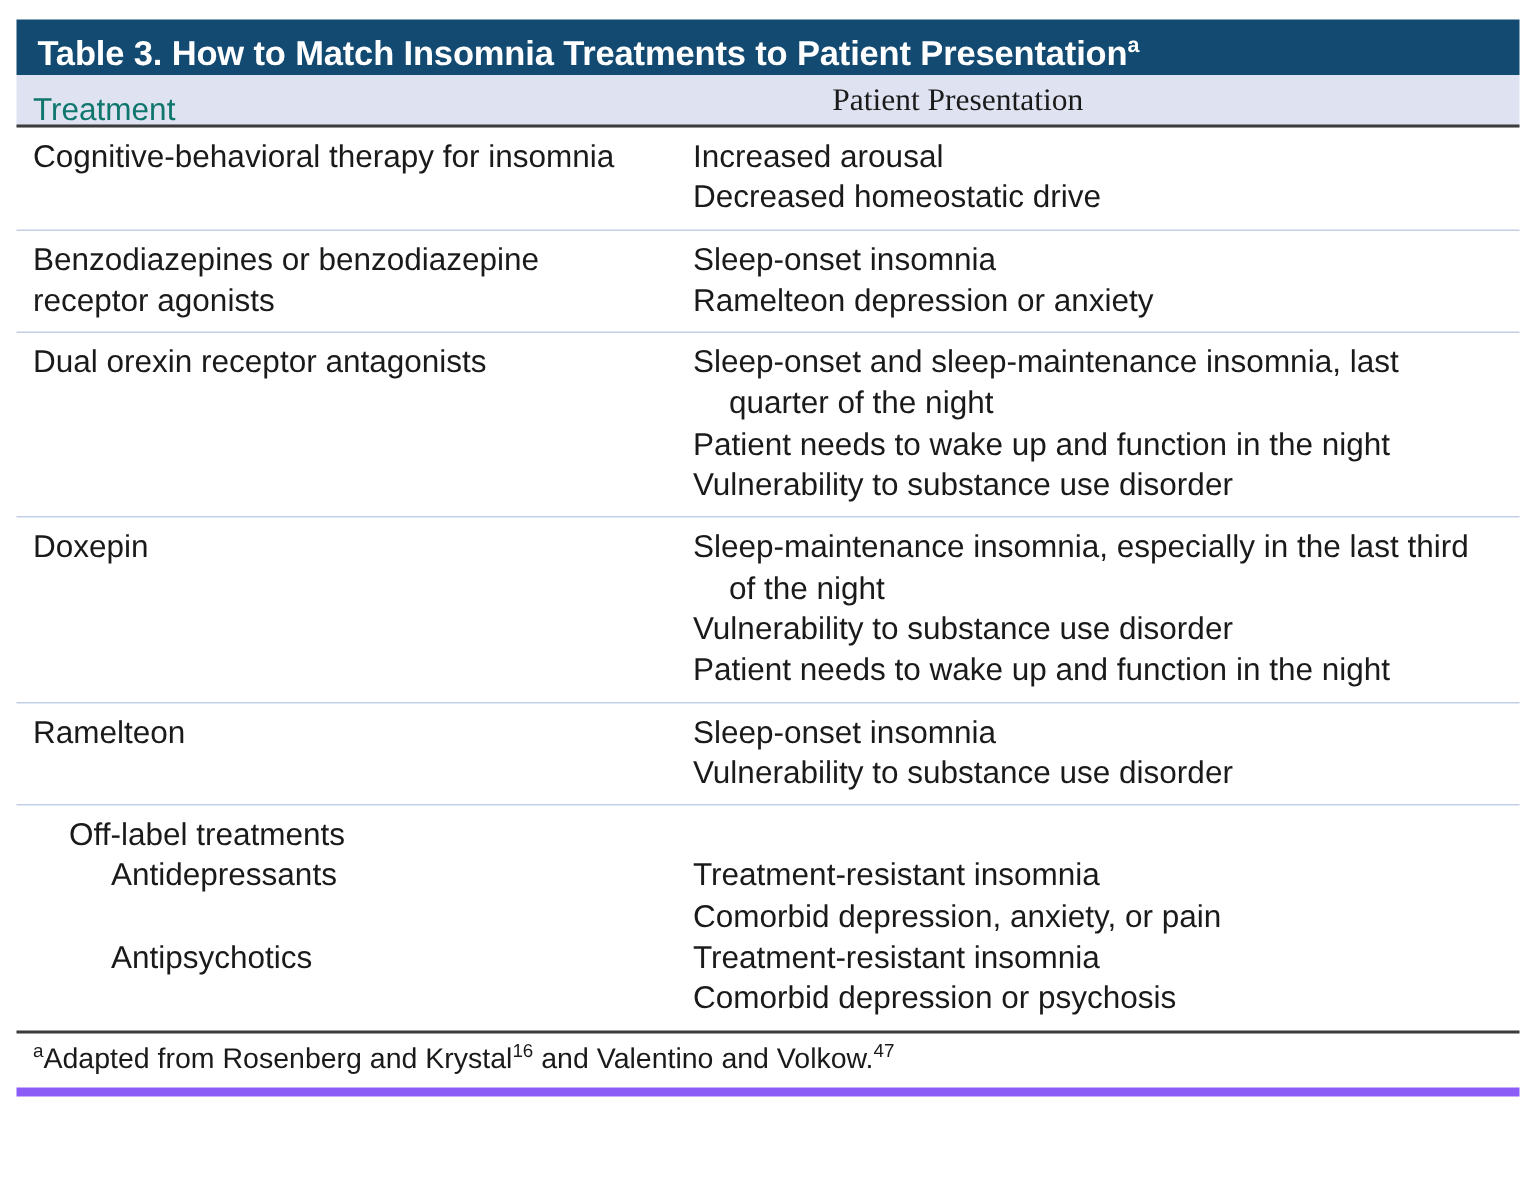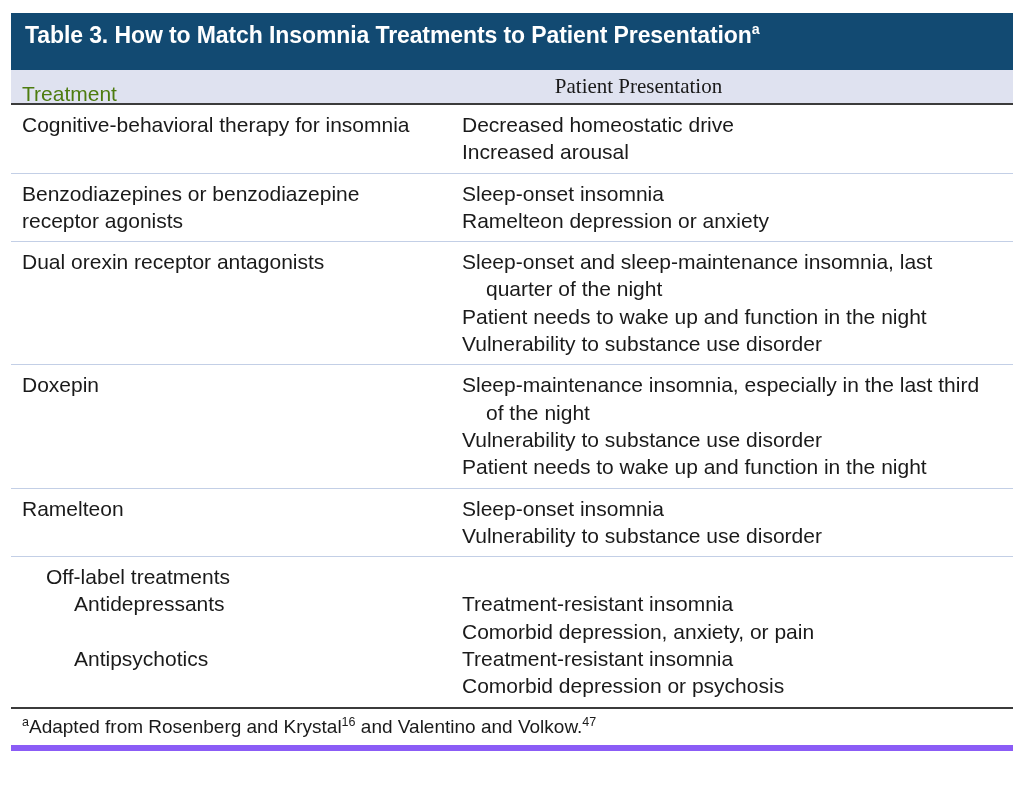--- a/index.html
+++ b/index.html
@@ -25,21 +25,21 @@
   }
 
   
   .title-bar {
     background: #124A72;
     color: #ffffff;
     font-size: 23px;
     font-weight: bold;
     letter-spacing: -0.1px;
     line-height: 1;
-    padding: 11px 14px 23px 14px;
+    padding: 11px 14px 3px 14px;
     box-sizing: border-box;
   }
   .title-bar .sup {
     font-size: 0.62em;
     vertical-align: super;
     font-weight: bold;
     line-height: 0;
   }
 
   
@@ -50,21 +50,21 @@
     box-sizing: border-box;
     height: 35px;
     align-items: center;
   }
   .col-head .ch-left {
     width: 423px;
     flex: 0 0 423px;
     font-size: 21px;
     padding-left: 11px;
     box-sizing: border-box;
-    color: #4d7c0f;
+    color: #0f766e;
     margin-top: 14px;
   }
   .col-head .ch-right {
     flex: 1 1 auto;
     font-size: 21px;
     text-align: center;
     padding-right: 170px;
     box-sizing: border-box;
     color: #1a1a1a;
     font-family: Liberation Serif, serif;
@@ -136,22 +136,22 @@
   <div class="col-head">
     <div class="ch-left">Treatment</div>
     <div class="ch-right">Patient Presentation</div>
   </div>
 
   <div class="tbody">
 
     <div class="trow">
       <div class="cell-treat">Cognitive-behavioral therapy for insomnia</div>
       <div class="cell-pres">
+        <span class="pres-line">Increased arousal</span>
         <span class="pres-line">Decreased homeostatic drive</span>
-        <span class="pres-line">Increased arousal</span>
       </div>
     </div>
 
     <div class="trow">
       <div class="cell-treat">Benzodiazepines or benzodiazepine receptor agonists</div>
       <div class="cell-pres">
         <span class="pres-line">Sleep-onset insomnia</span>
         <span class="pres-line">Ramelteon depression or anxiety</span>
       </div>
     </div>

